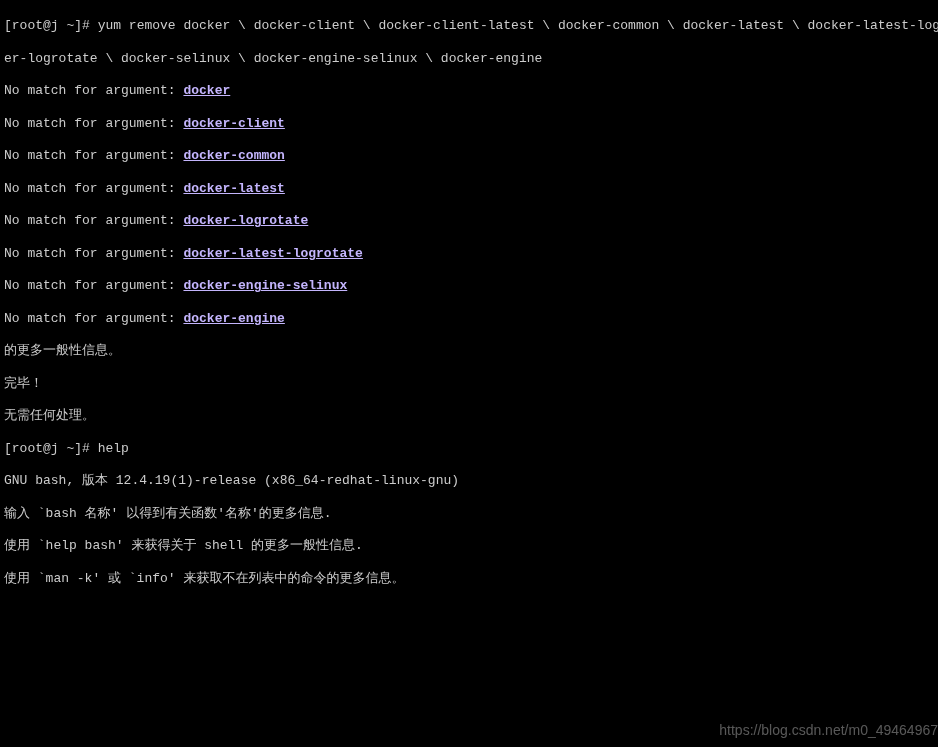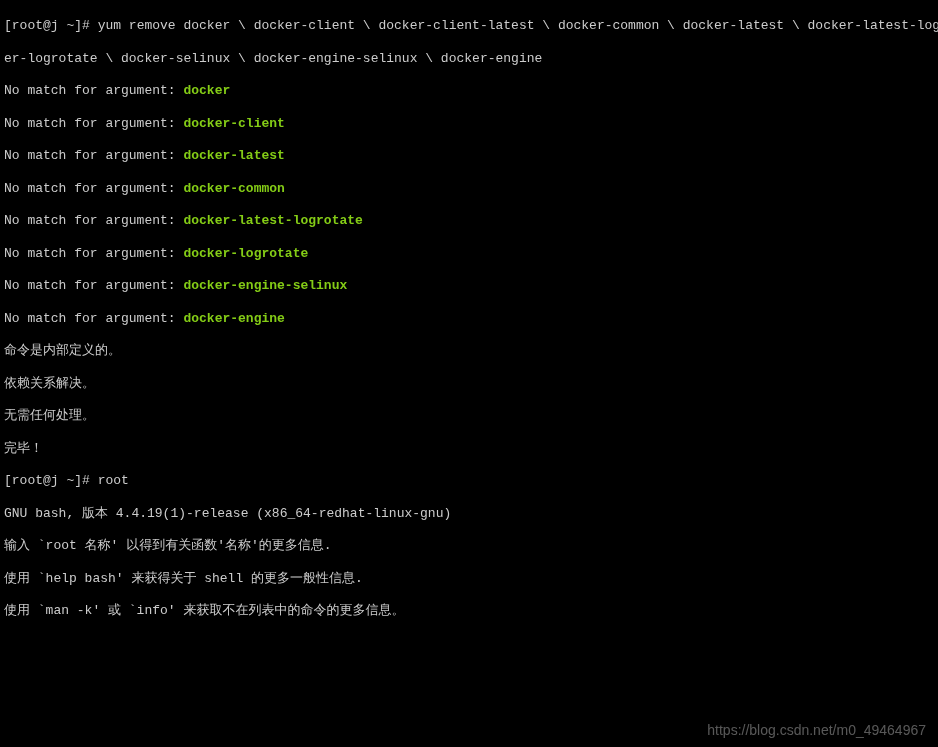--- a/index.html
+++ b/index.html
@@ -11,52 +11,51 @@
     font-size: 13px;
     line-height: 1.25;
     width: 938px;
     height: 747px;
     overflow: hidden;
   }
   .terminal {
     padding: 2px 4px;
     white-space: pre;
   }
-  .bold { color: #84cc16; font-weight: bold; }
+  .bold { color: #c4b5fd; font-weight: bold; text-decoration: underline; }
   .watermark {
     position: absolute;
-    right: 12px;
+    right: 0;
     bottom: 8px;
     color: rgba(220,220,220,0.4);
     font-family: Arial, sans-serif;
     font-size: 14px;
     pointer-events: none;
   }
 </style>
 </head>
 <body>
 
 <div class="terminal">
 <div><span>[root@j ~]# </span><span>yum remove docker \ docker-client \ docker-client-latest \ docker-common \ docker-latest \ docker-latest-logrotate \ dock</span></div>
 <div>er-logrotate \ docker-selinux \ docker-engine-selinux \ docker-engine</div>
 <div><span>No match for argument: </span><span class="bold">docker</span></div>
 <div><span>No match for argument: </span><span class="bold">docker-client</span></div>
+<div><span>No match for argument: </span><span class="bold">docker-common</span></div>
 <div><span>No match for argument: </span><span class="bold">docker-latest</span></div>
-<div><span>No match for argument: </span><span class="bold">docker-common</span></div>
+<div><span>No match for argument: </span><span class="bold">docker-logrotate</span></div>
 <div><span>No match for argument: </span><span class="bold">docker-latest-logrotate</span></div>
-<div><span>No match for argument: </span><span class="bold">docker-logrotate</span></div>
 <div><span>No match for argument: </span><span class="bold">docker-engine-selinux</span></div>
 <div><span>No match for argument: </span><span class="bold">docker-engine</span></div>
-<div>命令是内部定义的。</div>
-<div>依赖关系解决。</div>
+<div>的更多一般性信息。</div>
+<div>完毕！</div>
 <div>无需任何处理。</div>
-<div>完毕！</div>
-<div><span>[root@j ~]# </span><span>root</span></div>
-<div>GNU bash, 版本 4.4.19(1)-release (x86_64-redhat-linux-gnu)</div>
-<div>输入 `root 名称' 以得到有关函数'名称'的更多信息.</div>
+<div><span>[root@j ~]# </span><span>help</span></div>
+<div>GNU bash, 版本 12.4.19(1)-release (x86_64-redhat-linux-gnu)</div>
+<div>输入 `bash 名称' 以得到有关函数'名称'的更多信息.</div>
 <div>使用 `help bash' 来获得关于 shell 的更多一般性信息.</div>
 <div>使用 `man -k' 或 `info' 来获取不在列表中的命令的更多信息。</div>
 <div>&nbsp;</div>
 
 
 
 </div>
 
 <div class="watermark">https://blog.csdn.net/m0_49464967</div>
 

